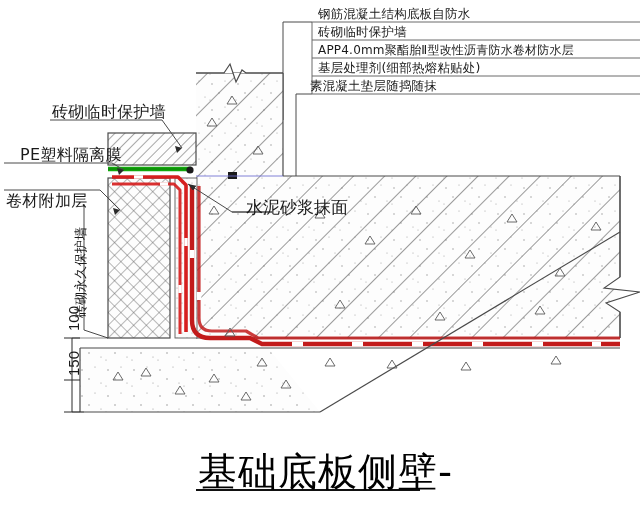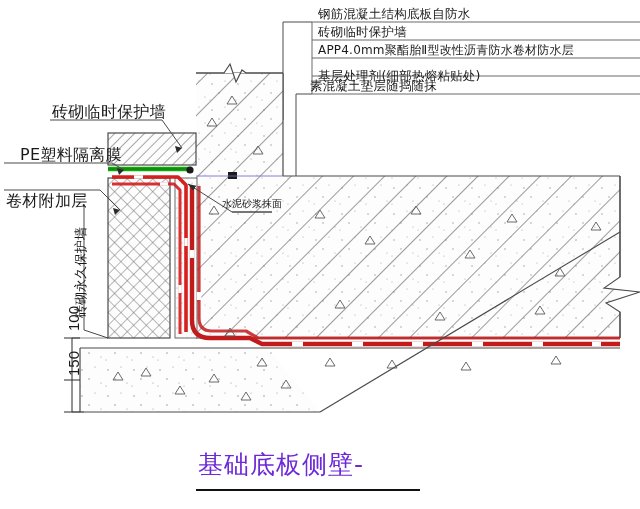--- a/index.html
+++ b/index.html
@@ -36,21 +36,22 @@
   .spec {
     font-size: 12.5px;
     letter-spacing: 0.2px;
   }
   
   .callout {
     font-size: 16px;
     letter-spacing: 0.3px;
   }
   .callout-sm {
-    font-size: 10px;
+    font-size: 17px;
+    margin-left: 24px;
   }
   .vlabel {
     position: absolute;
     font-size: 13px;
     color: #1a1a1a;
     white-space: nowrap;
     transform-origin: 0 0;
     transform: rotate(-90deg);
     line-height: 1;
   }
@@ -59,22 +60,22 @@
     font-size: 15px;
     color: #1a1a1a;
     white-space: nowrap;
     transform-origin: 0 0;
     transform: rotate(-90deg);
     font-family: "Liberation Sans", sans-serif;
     line-height: 1;
   }
   .title {
     position: absolute;
-    font-size: 25px;
-    color: #6d28d9;
+    font-size: 39px;
+    color: #000000;
     white-space: nowrap;
     font-family: "DejaVu Sans", "Liberation Sans", sans-serif;
     letter-spacing: 1px;
     line-height: 1;
   }
 </style>
 </head>
 <body>
 
 <div id="stage">
@@ -276,21 +277,21 @@
       <line x1="72" y1="338" x2="108" y2="338" stroke-width="0.8" opacity="0.7"></line>
       <line x1="72" y1="412" x2="84" y2="412" stroke-width="0.8" opacity="0.7"></line>
     </g>
 
     <line x1="196" y1="490" x2="420" y2="490" stroke="#111111" stroke-width="2.2"></line>
   </svg>
 
   <div class="lbl lbl-cn spec" style="left:318px; top:8px;">钢筋混凝土结构底板自防水</div>
   <div class="lbl lbl-cn spec" style="left:318px; top:26px;">砖砌临时保护墙</div>
   <div class="lbl lbl-cn spec" style="left:318px; top:44px; font-size:12px;">APP4.0mm聚酯胎Ⅱ型改性沥青防水卷材防水层</div>
-  <div class="lbl lbl-cn spec" style="left:318px; top:62px;margin-top:8px;">基层处理剂(细部热熔粘贴处)</div>
+  <div class="lbl lbl-cn spec" style="left:318px; top:62px;">基层处理剂(细部热熔粘贴处)</div>
   <div class="lbl lbl-cn spec" style="left:310px; top:80px;">素混凝土垫层随捣随抹</div>
 
   <div class="lbl lbl-cn callout" style="left:52px; top:104px;">砖砌临时保护墙</div>
   <div class="lbl lbl-cn callout" style="left:20px; top:147px;">PE塑料隔离膜</div>
   <div class="lbl lbl-cn callout" style="left:6px; top:174px;margin-top:19px;">卷材附加层</div>
 
   <div class="vlabel lbl-cn" style="left:74px; top:318px;">砖砌永久保护墙</div>
 
   <div class="lbl lbl-cn callout-sm" style="left:222px; top:199px;">水泥砂浆抹面</div>
 

